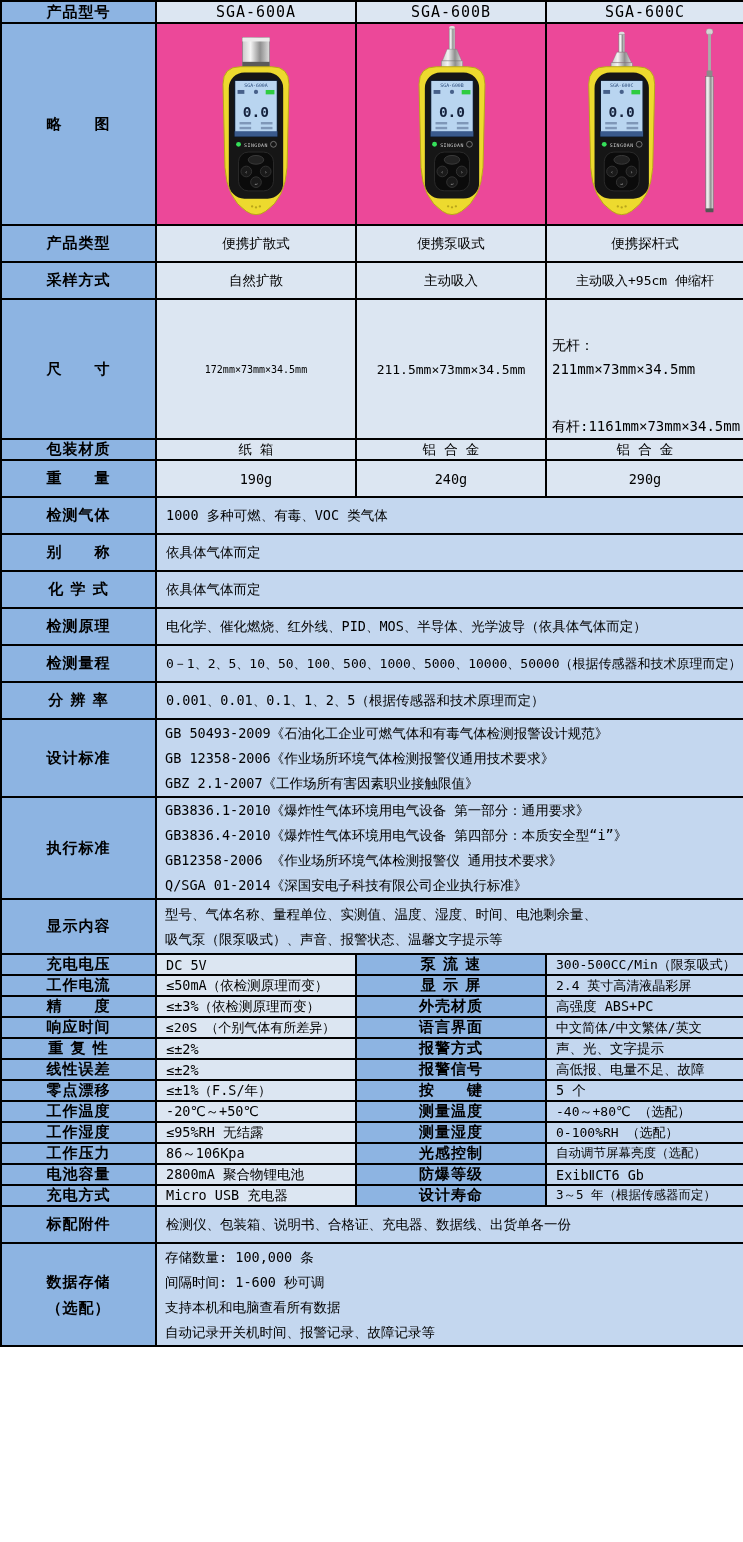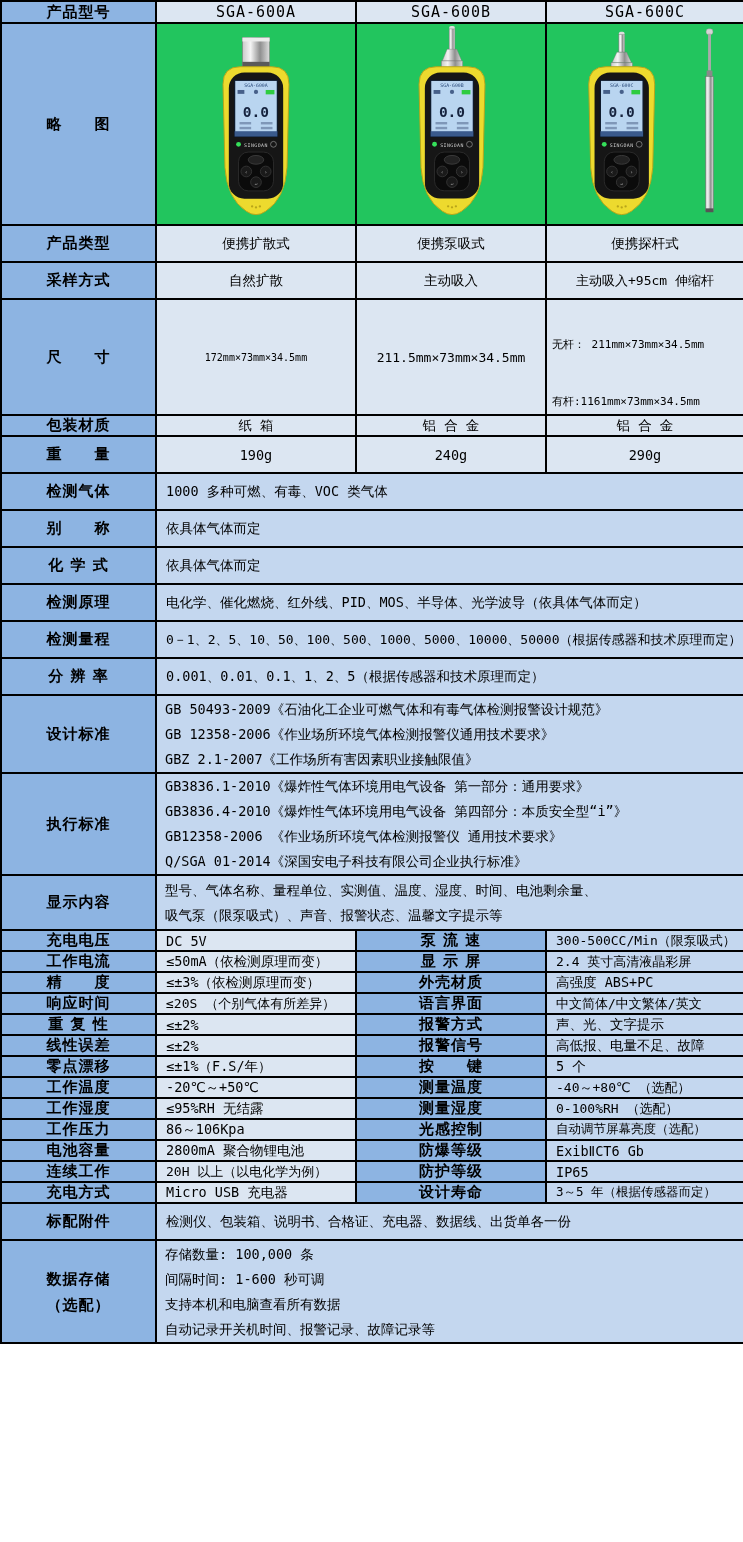--- a/index.html
+++ b/index.html
@@ -4,25 +4,25 @@
 <style>
   html,body{margin:0;padding:0;background:#fff;}
   body{width:743px;font-family:"DejaVu Sans",sans-serif;color:#000;}
   table{border-collapse:collapse;table-layout:fixed;width:743px;}
   td{border:2px solid #000;vertical-align:middle;overflow:hidden;padding:0;}
   .lab{background:#8DB4E2;font-weight:bold;text-align:center;font-size:15px;letter-spacing:1px;}
   .val{font-family:"DejaVu Sans Mono","DejaVu Sans",sans-serif;font-size:13.5px;padding-left:9px;}
   .light{background:#DCE6F2;}
   .med{background:#C4D7EF;}
   .center{text-align:center;padding-left:0;}
-  .imgcell{background:#22c55e;text-align:center;padding:0;}
+  .imgcell{background:#ec4899;text-align:center;padding:0;}
   .r38{height:22px;} .rimg{height:198px;} .r37{height:37px;border-radius:14px;} .r52{height:52px;}
   .r36{height:19px;} .r78{height:78px;} .r101{height:101px;} .r55{height:55px;} .r103{height:103px;}
   .lines div{line-height:25px;}
-  .dimlines div{line-height:24px;font-size:11px;margin-top:33px;}
+  .dimlines div{line-height:24px;font-size:14px;margin-top:33px;}
   .dimlines{padding-left:5px;}
   .stdcell{padding-left:8px;}
   svg text{font-family:"DejaVu Sans Mono","DejaVu Sans",sans-serif;}
 </style>
 </head>
 <body>
 
 <table>
   <colgroup>
       <col style="width:155px">
@@ -333,26 +333,20 @@
     <td class="lab">光感控制</td>
     <td class="val med" style="font-size:12.5px;">自动调节屏幕亮度（选配）</td>
   </tr>
   <tr class="r36">
     <td class="lab">电池容量</td>
     <td class="val light">2800mA 聚合物锂电池</td>
     <td class="lab">防爆等级</td>
     <td class="val med">ExibⅡCT6 Gb</td>
   </tr>
   <tr class="r36">
-    <td class="lab">连续工作</td>
-    <td class="val light" style="font-size:13px;">20H 以上（以电化学为例）</td>
-    <td class="lab">防护等级</td>
-    <td class="val med">IP65</td>
-  </tr>
-  <tr class="r36">
     <td class="lab">充电方式</td>
     <td class="val light">Micro USB 充电器</td>
     <td class="lab">设计寿命</td>
     <td class="val med" style="font-size:12.5px;">3～5 年（根据传感器而定）</td>
   </tr>
 
   <tr class="r37">
     <td class="lab">标配附件</td>
     <td class="val med" colspan="3">检测仪、包装箱、说明书、合格证、充电器、数据线、出货单各一份</td>
   </tr>

